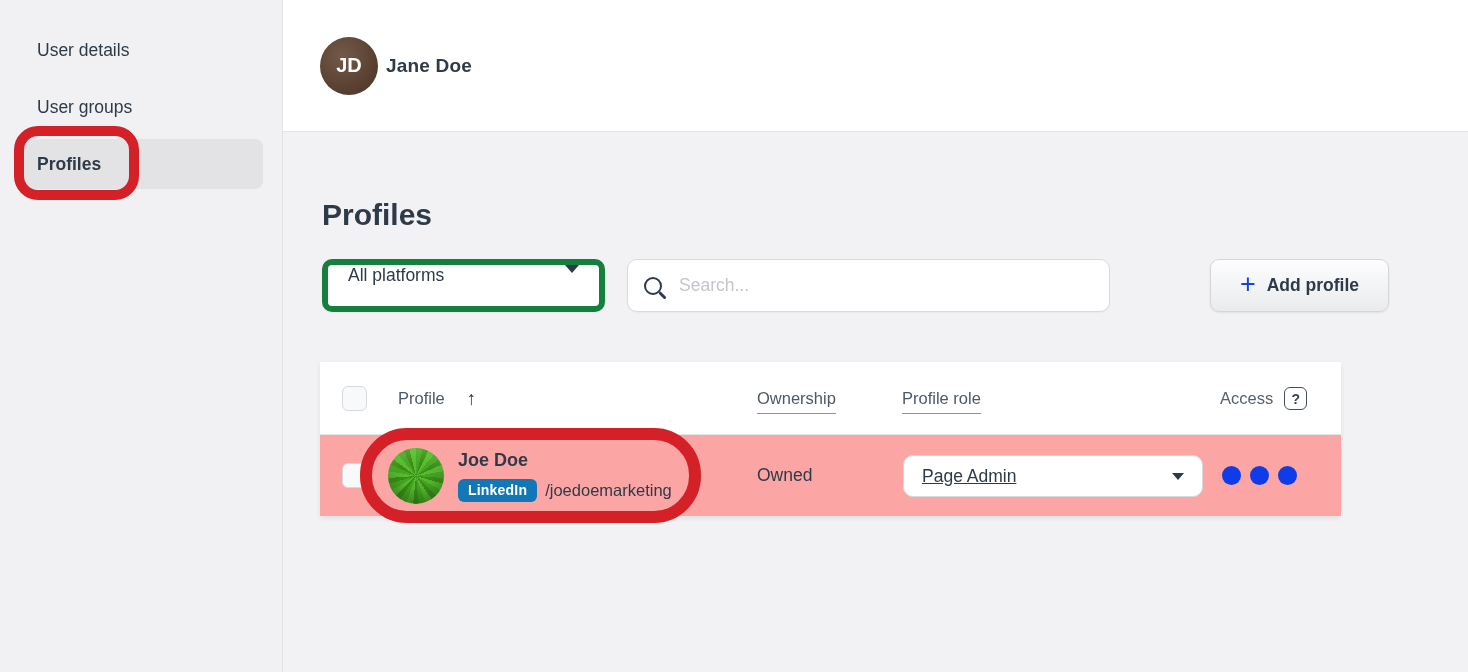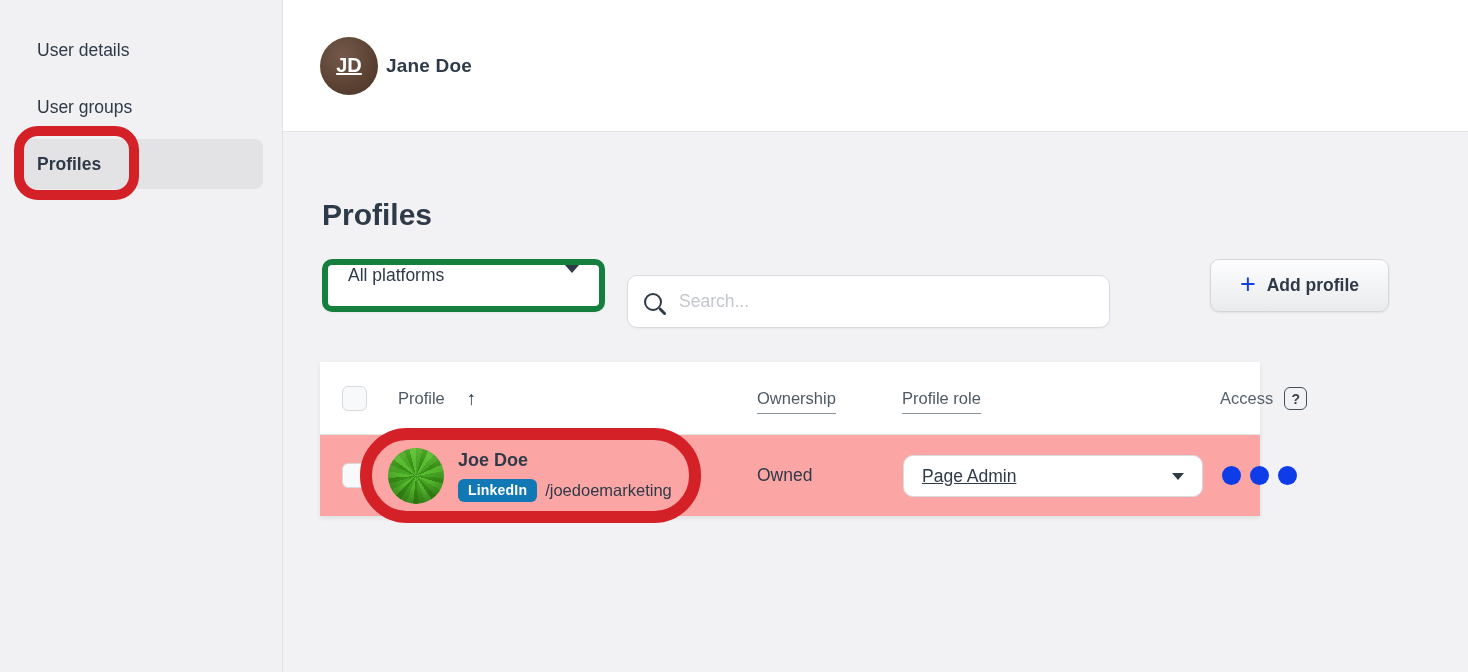--- a/index.html
+++ b/index.html
@@ -24,56 +24,56 @@
   .ring-profile { left:360px; top:428px; width:341px; height:95px;
                   border-width:12px; border-radius:47px; }
 
   
   .topbar { position:absolute; left:283px; top:0; width:1185px; height:132px;
             background:#fff; border-bottom:1px solid #e4e5e7;
             display:flex; align-items:center; padding-left:37px; }
   .avatar { width:58px; height:58px; border-radius:50%; flex:none;
             background:radial-gradient(circle at 38% 32%, #74594a, #5c4334 55%, #4a3225);
             color:#fff; font-weight:700; font-size:20px;
-            display:flex; align-items:center; justify-content:center;text-decoration:underline; }
+            display:flex; align-items:center; justify-content:center; }
   .user-name { margin-left:8px; font-size:19px; font-weight:700; color:#2e3a48; letter-spacing:.2px; }
 
   
   .page-title { position:absolute; left:322px; top:178px; font-size:30px;
                 font-weight:700; color:#2e3a48; }
 
   
   .filter-dd { position:absolute; left:322px; top:259px; width:283px; height:53px;
                background:#fff; border:6px solid #15803d; border-radius:10px;
                display:flex; align-items:flex-start; padding:0 20px; font-size:17.5px;
                color:#2e3a48; cursor:pointer; box-shadow:0 1px 2px rgba(20,30,40,.04); }
   .caret { width:0; height:0; border-left:7px solid transparent; border-right:7px solid transparent;
            border-top:8px solid #2e3a48; margin-left:auto; }
 
-  .search-box { position:absolute; left:627px; top:275px; width:483px; height:53px;
+  .search-box { position:absolute; left:627px; top:259px; width:483px; height:53px;
                 background:#fff; border:1px solid #d9dbde; border-radius:10px;
                 display:flex; align-items:center; padding:0 16px;
                 box-shadow:0 1px 2px rgba(20,30,40,.04); }
   .mag { width:18px; height:18px; border:2px solid #2e3a48; border-radius:50%;
          position:relative; flex:none; }
   .mag::after { content:""; position:absolute; width:2.5px; height:9px; border-radius:2px;
                 background:#2e3a48; right:-3px; bottom:-7px; transform:rotate(-45deg); }
   .search-input { border:none; outline:none; background:transparent; flex:1;
                   font-family:inherit; font-size:17.5px; color:#2e3a48; margin-left:15px; }
   .search-input::placeholder { color:#c3c7cc; }
 
   .add-btn { position:absolute; left:1210px; top:259px; width:179px; height:53px;
              background:linear-gradient(#fdfdfe,#e9ebed); border:1px solid #d4d6da;
              border-radius:9px; display:flex; align-items:center; justify-content:center;
              gap:11px; font-size:17.5px; font-weight:700; color:#2e3a48; cursor:pointer;
              box-shadow:0 1px 2px rgba(20,30,40,.08); }
   .plus { color:#1341e8; font-size:27px; font-weight:400; line-height:1; margin-top:-3px; }
 
   
-  .table { position:absolute; left:320px; top:362px; width:940px; background:#fff;
+  .table { position:absolute; left:320px; top:362px; width:1021px; background:#fff;
            border-radius:3px; box-shadow:0 2px 5px rgba(20,30,40,.09); }
   .thead { position:relative; height:73px; border-bottom:1px solid #e5e6e8; background:#fff; }
   .trow  { position:relative; height:81px; background:#fca5a5; }
 
   .cb { position:absolute; width:25px; height:25px; border:1px solid #d7d9dc;
         border-radius:6px; background:#f8f9fa; cursor:pointer; }
   .thead .cb { left:22px; top:24px; }
   .trow  .cb { left:22px; top:28px; }
 
   .th-profile { position:absolute; left:78px; top:0; height:73px; display:flex;

